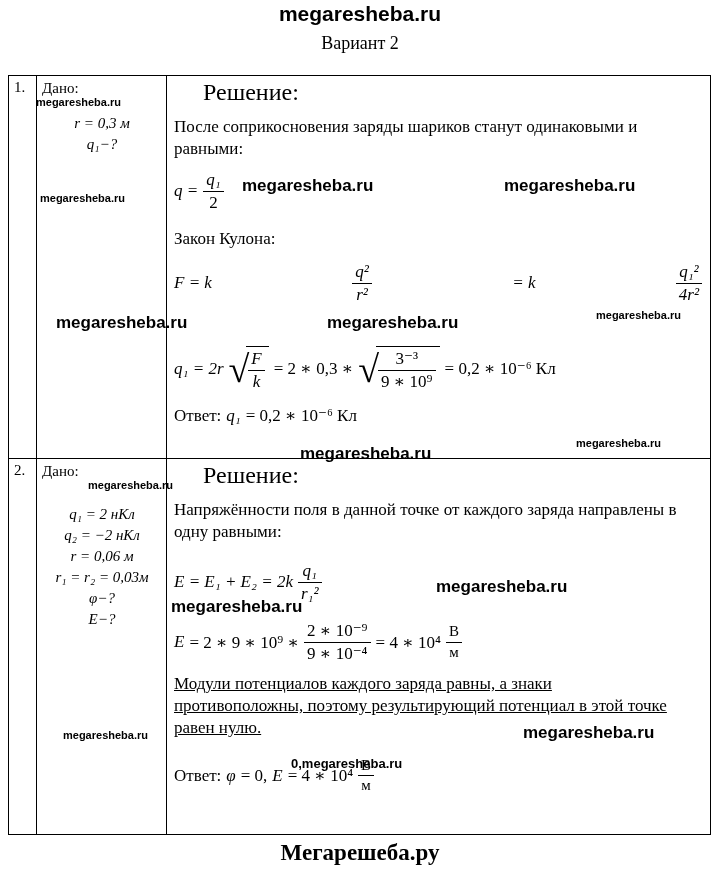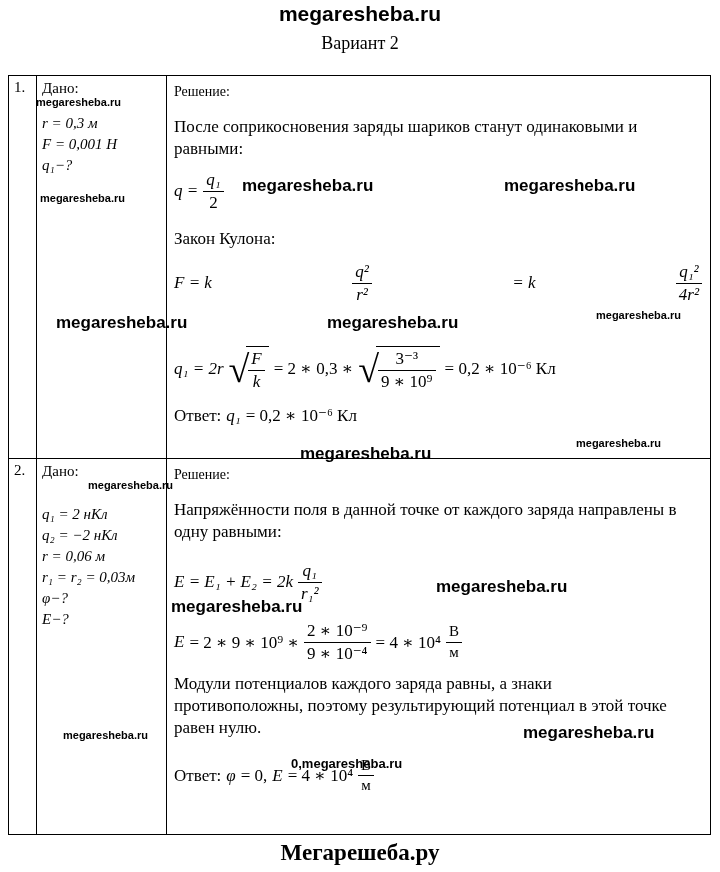--- a/index.html
+++ b/index.html
@@ -18,27 +18,27 @@
     display: grid; grid-template-columns: 28px 130px 1fr; grid-template-rows: 383px 375px;
     border: 1px solid #000;
   }
   .cell { border-right: 1px solid #000; position: relative; }
   .sol-cell { border-right: none; }
   .row1 { border-bottom: 1px solid #000; }
   .num-cell { font-size: 15px; padding: 3px 0 0 5px; }
   .given-cell { font-size: 15px; padding: 4px 4px 4px 5px; }
   .given-lines.g1 { margin-top: 16px; }
   .given-lines.g2 { margin-top: 24px; }
-  .given-line { line-height: 21px; }
+  .given-line { line-height: 21px; text-align: center; }
   .it { font-style: italic; }
   .sol-cell { font-size: 17px; padding: 4px 8px 4px 7px; }
-  .sol-label { font-size: 14px; line-height: 24px; }
+  .sol-label { font-size: 24px; line-height: 24px; margin-left: 29px; }
   .para { margin: 12px 0 0; line-height: 22px; }
   .w470 { max-width: 470px; }
-  .w505 { max-width: 505px; }
+  .w505 { max-width: 505px; text-decoration: underline; }
   .coulomb { margin-top: 16px; }
   .formula { display: flex; align-items: center; gap: 5px; }
   .f1m { margin-top: 10px; }
   .f2m { margin-top: 12px; justify-content: space-between; }
   .f3m { margin-top: 42px; }
   .f4m { margin-top: 18px; }
   .f5m { margin-top: 18px; }
   .ans1 { margin-top: 14px; }
   .ans2 { margin-top: 18px; }
   .p2para { margin-top: 10px; }
@@ -69,21 +69,20 @@
   <div class="sheet-table">
 
     <div class="cell num-cell row1">
       <span>1.</span>
     </div>
 
     <div class="cell given-cell row1">
       <div>Дано:</div>
       <div class="given-lines g1">
         <div class="given-line it">r = 0,3 м</div>
-        <div class="given-line it">F = 0,001 Н</div>
         <div class="given-line it">q₁−?</div>
       </div>
     </div>
 
     <div class="cell sol-cell row1">
       <div class="sol-label">Решение:</div>
 
       <p class="para w470">После соприкосновения заряды шариков станут одинаковыми и равными:</p>
 
       <div class="formula f1m">

